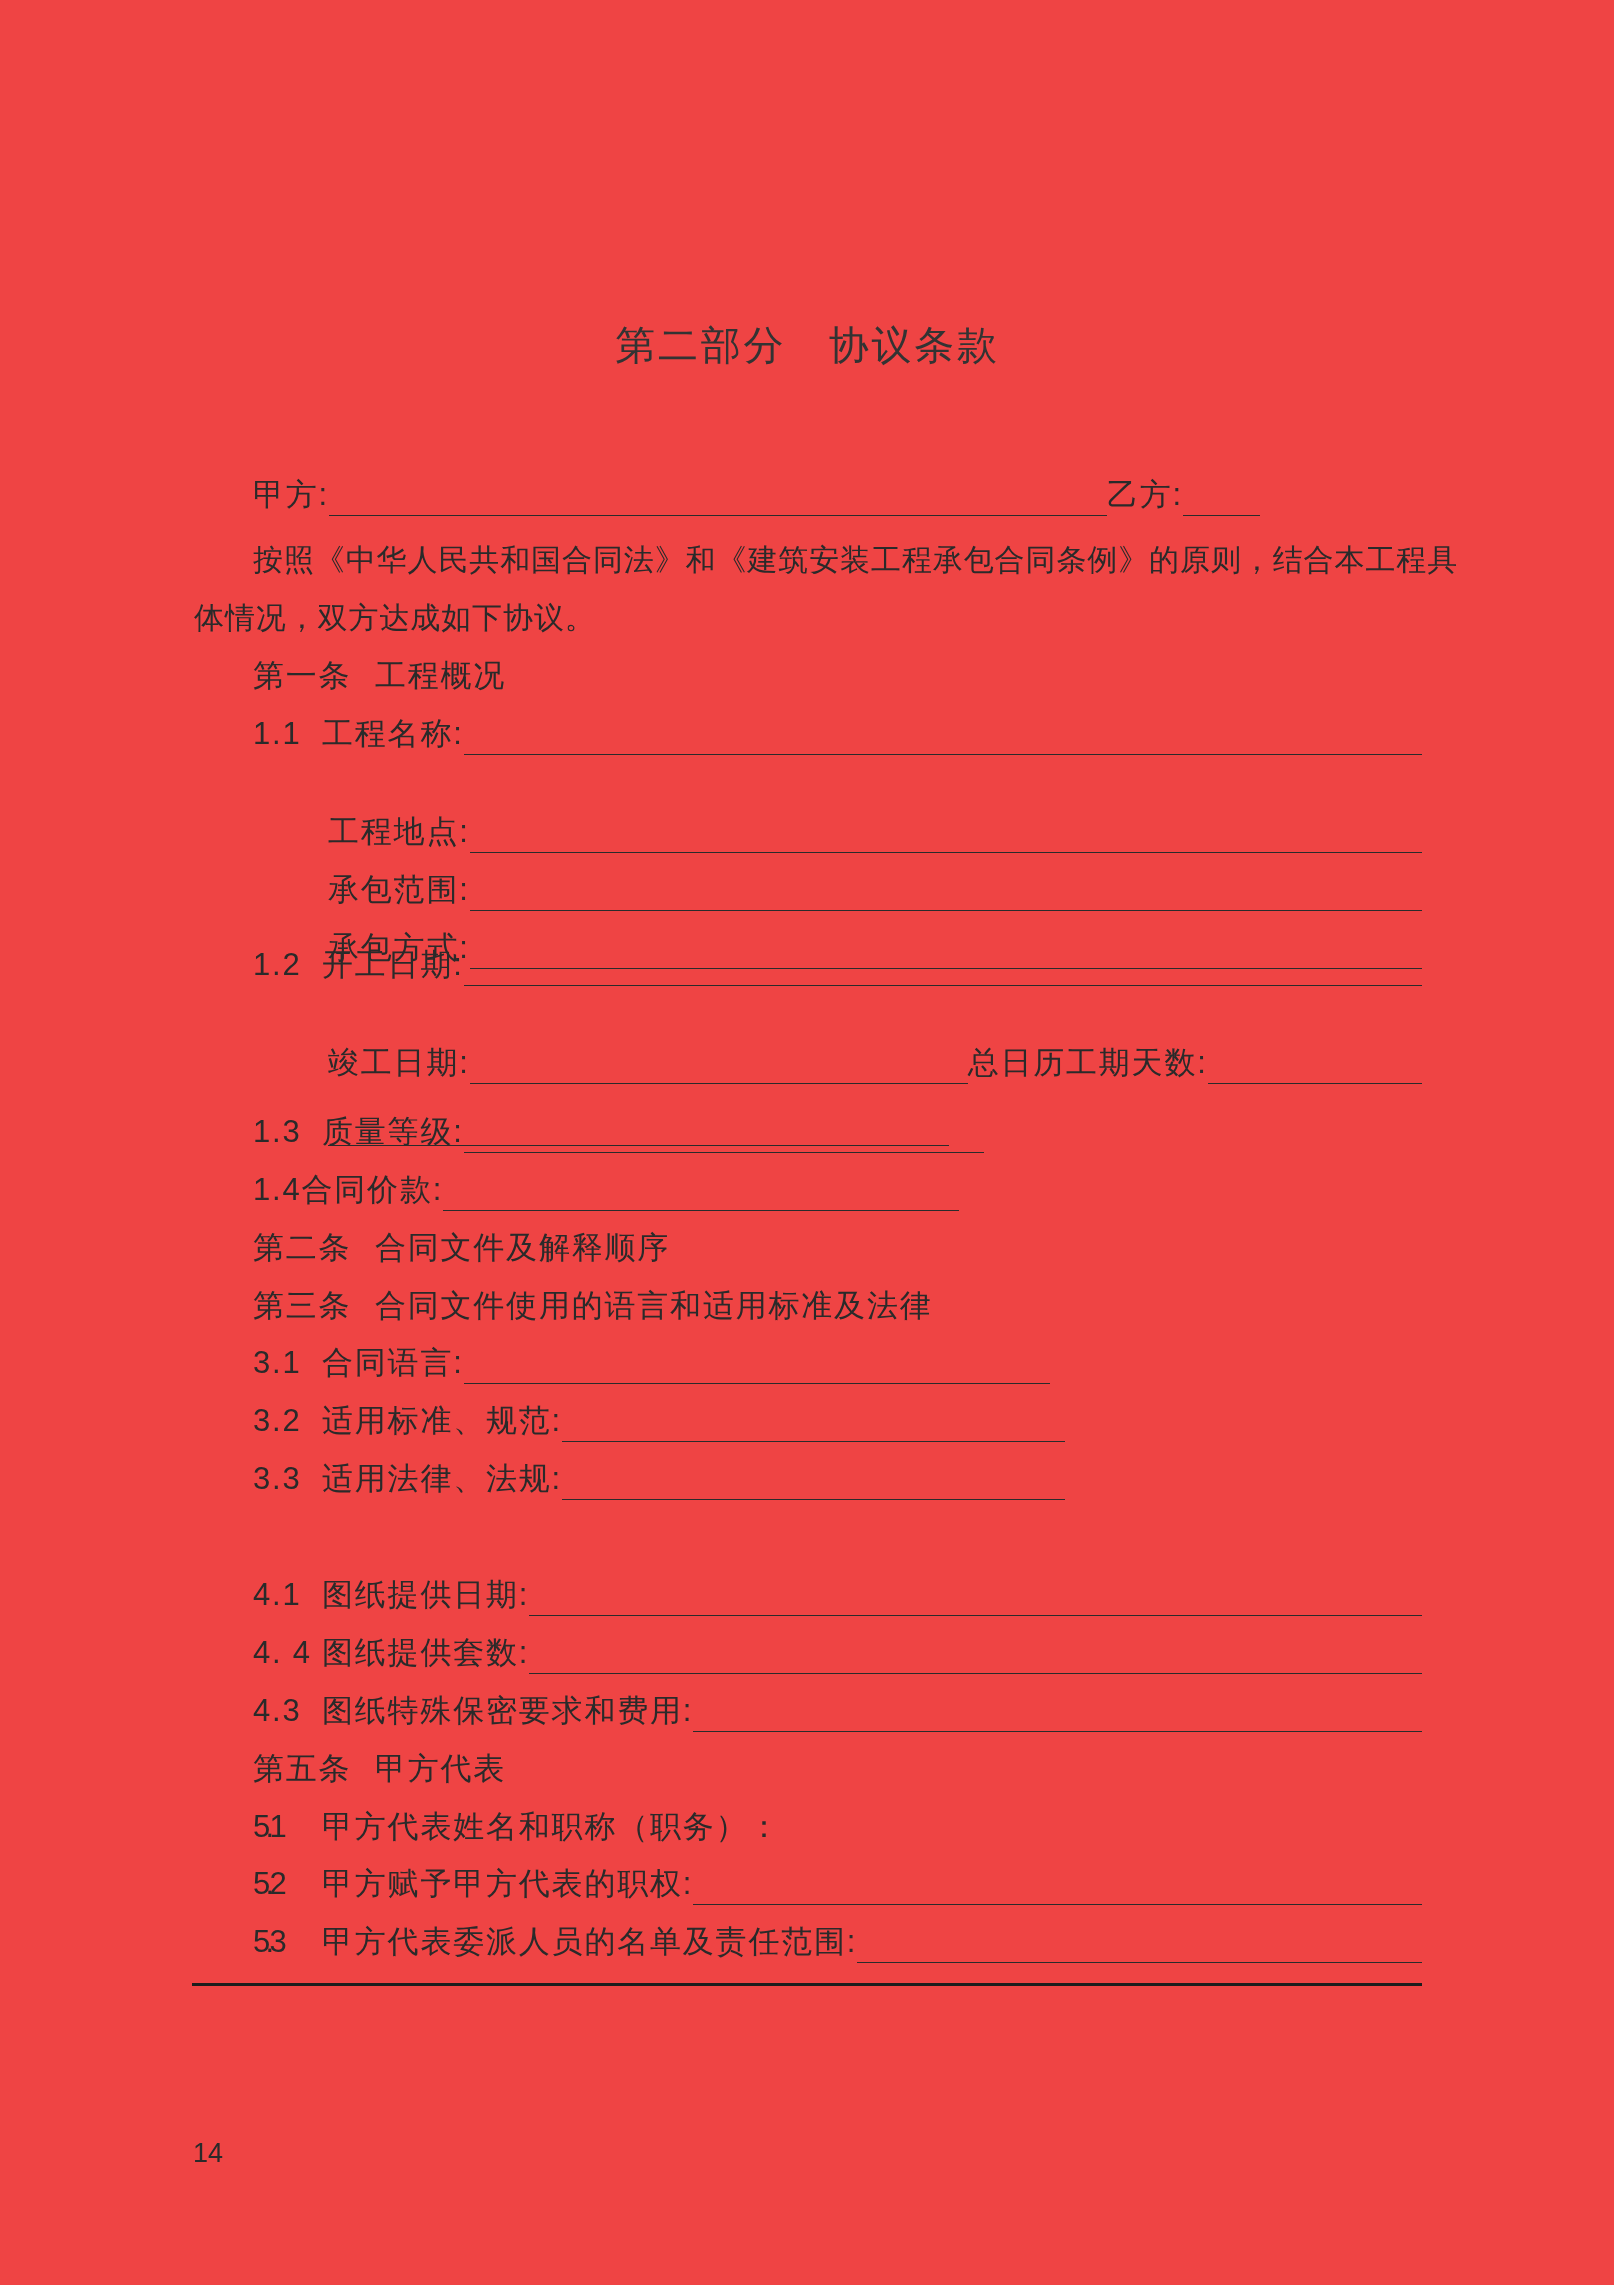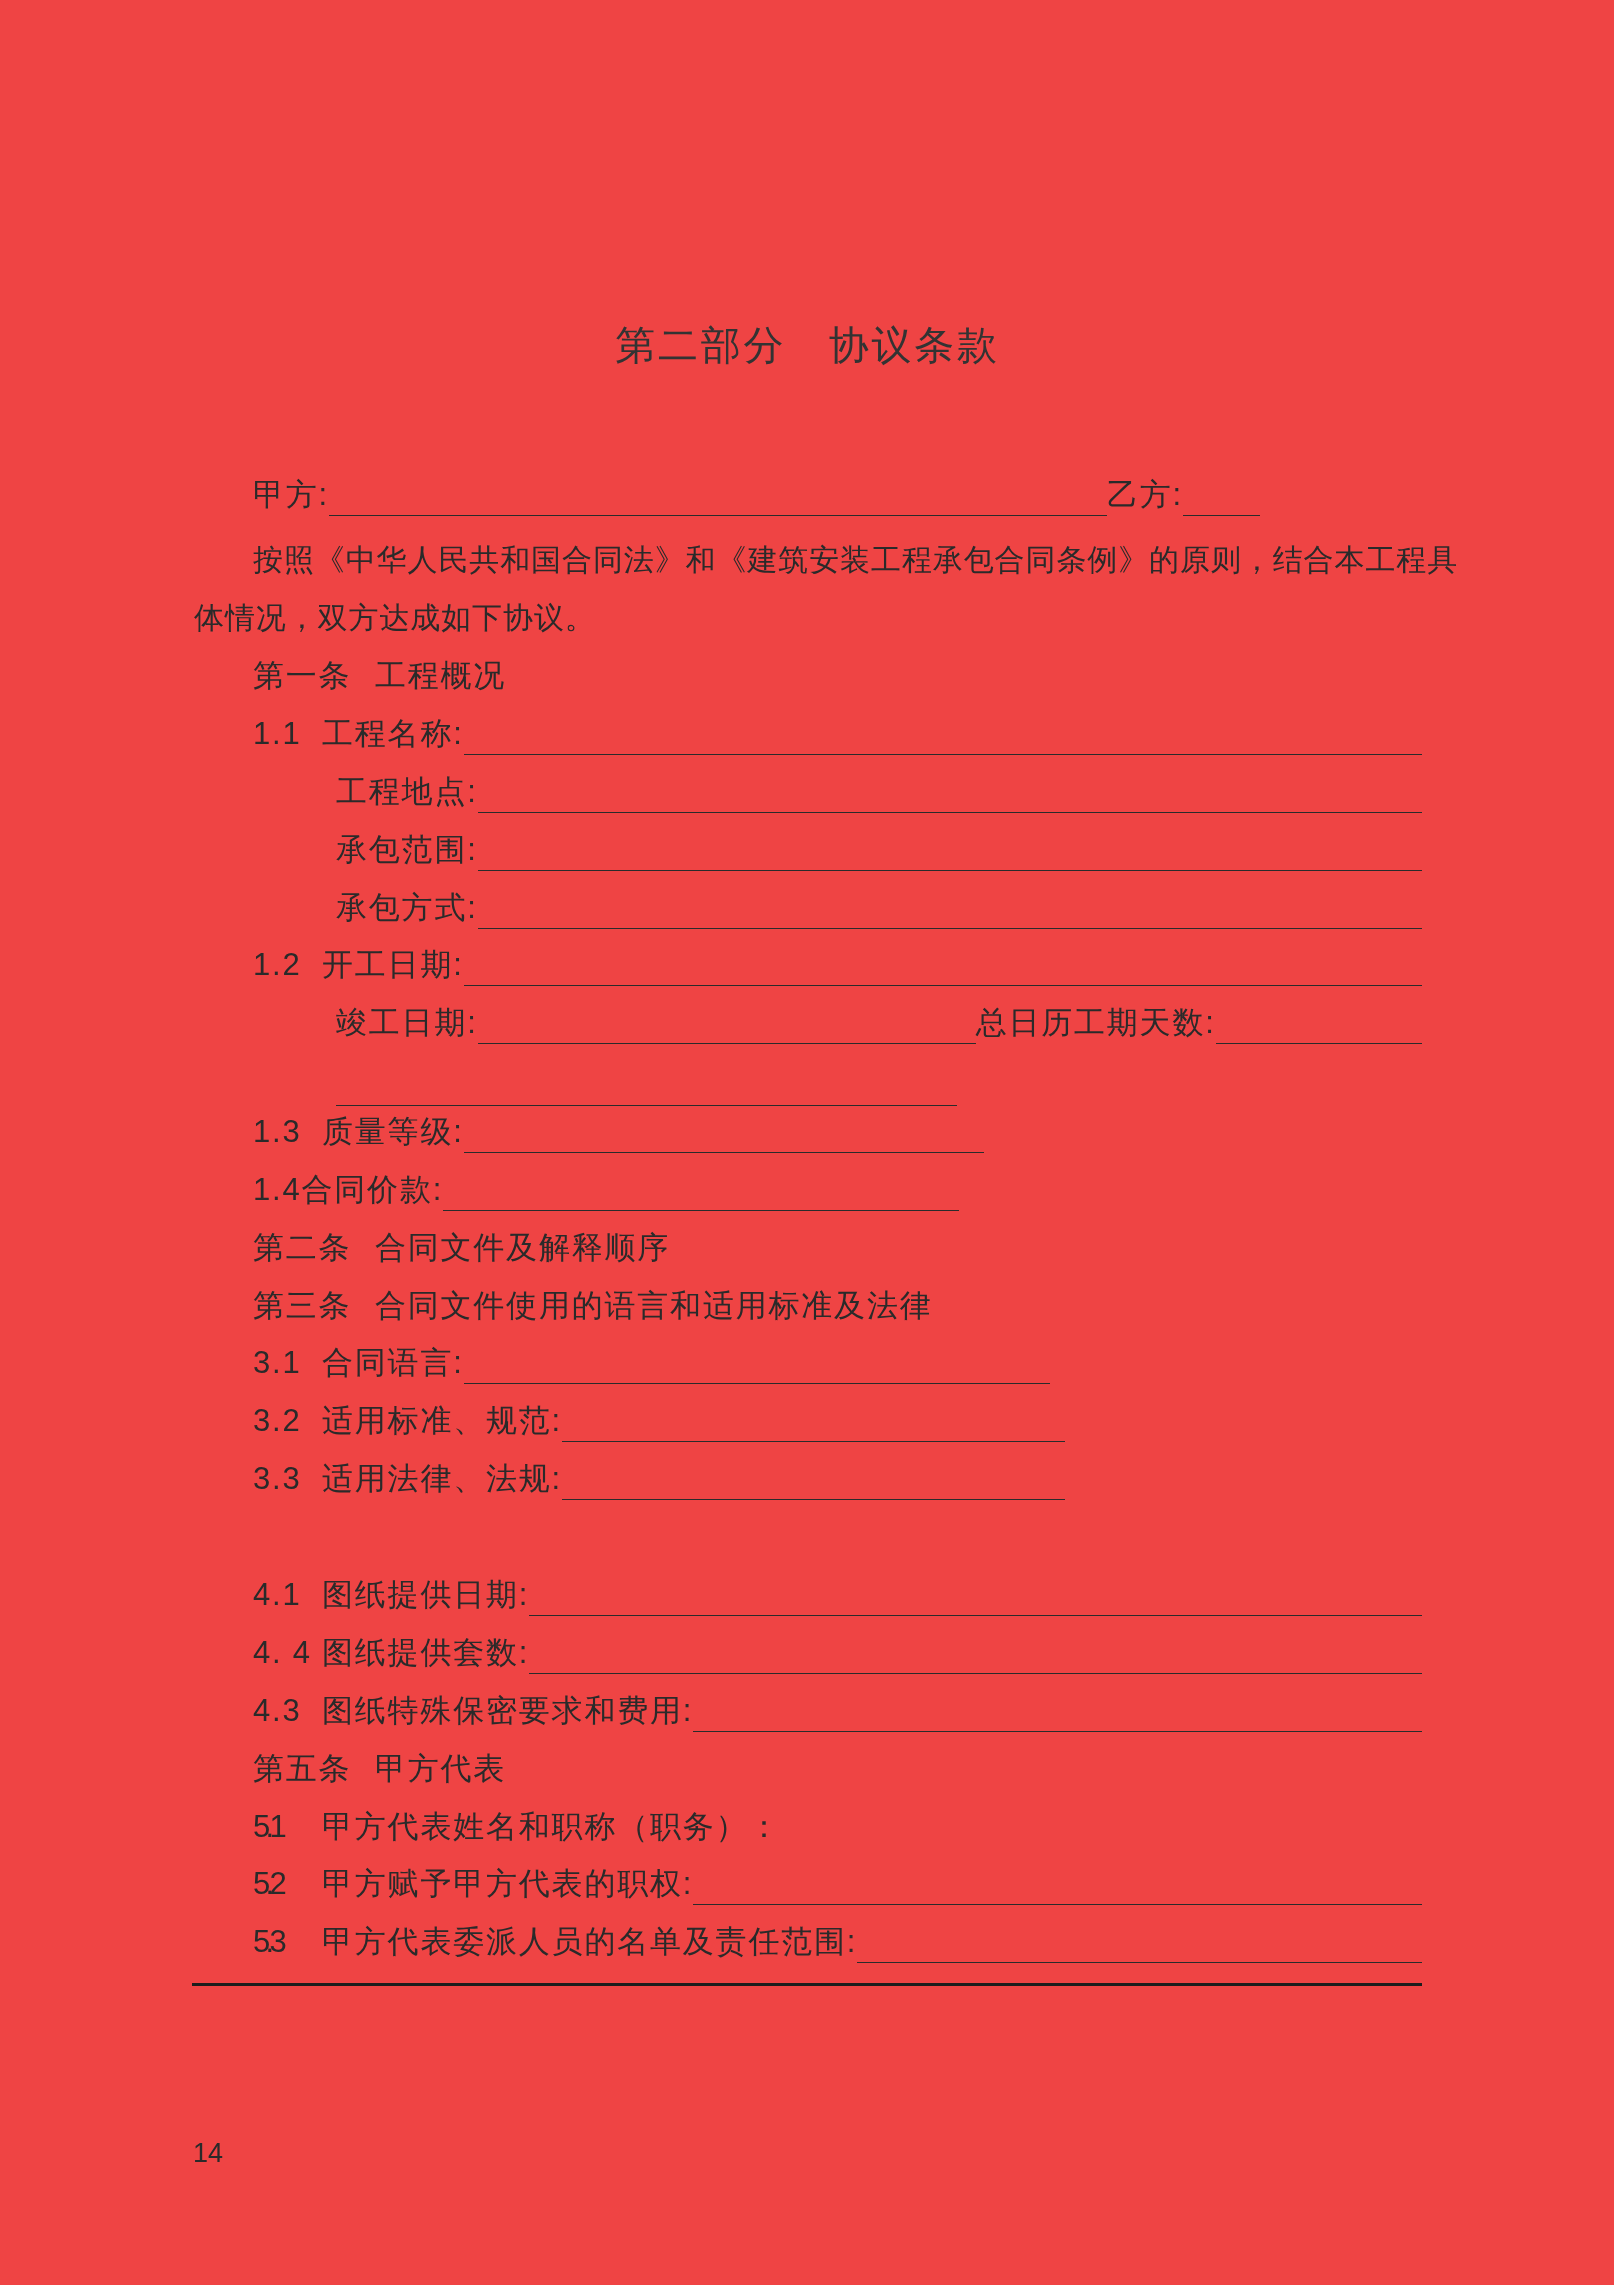--- a/index.html
+++ b/index.html
@@ -9,21 +9,21 @@
   }
   .title {
     position:absolute; top:318px; left:0; right:0; text-align:center;
     font-size:40px; font-weight:500; letter-spacing:2.7px; color:#333333;
   }
   .row {
     position:absolute; left:253px; right:193px; height:42px;
     display:flex; align-items:stretch; font-size:31px; line-height:42px;
     letter-spacing:1.8px; white-space:nowrap;
   }
-  .row.l2 { left:336px; }
+  .row.l2 { left:328px;margin-top:40px; }
   .para {
     position:absolute; font-size:30px; line-height:42px; letter-spacing:0.9px;
     white-space:nowrap; color:#2a2a2a;
   }
   .num { display:inline-block; min-width:69px; }
   .num.flush { min-width:0;text-align:center; }
   .num.hdr { min-width:0; margin-right:23.5px; }
   .num.tight { letter-spacing:-0.15em; }
   .lbl { display:inline-block; }
   .line { border-bottom:1.8px solid #2b2b2b; display:inline-block; }

